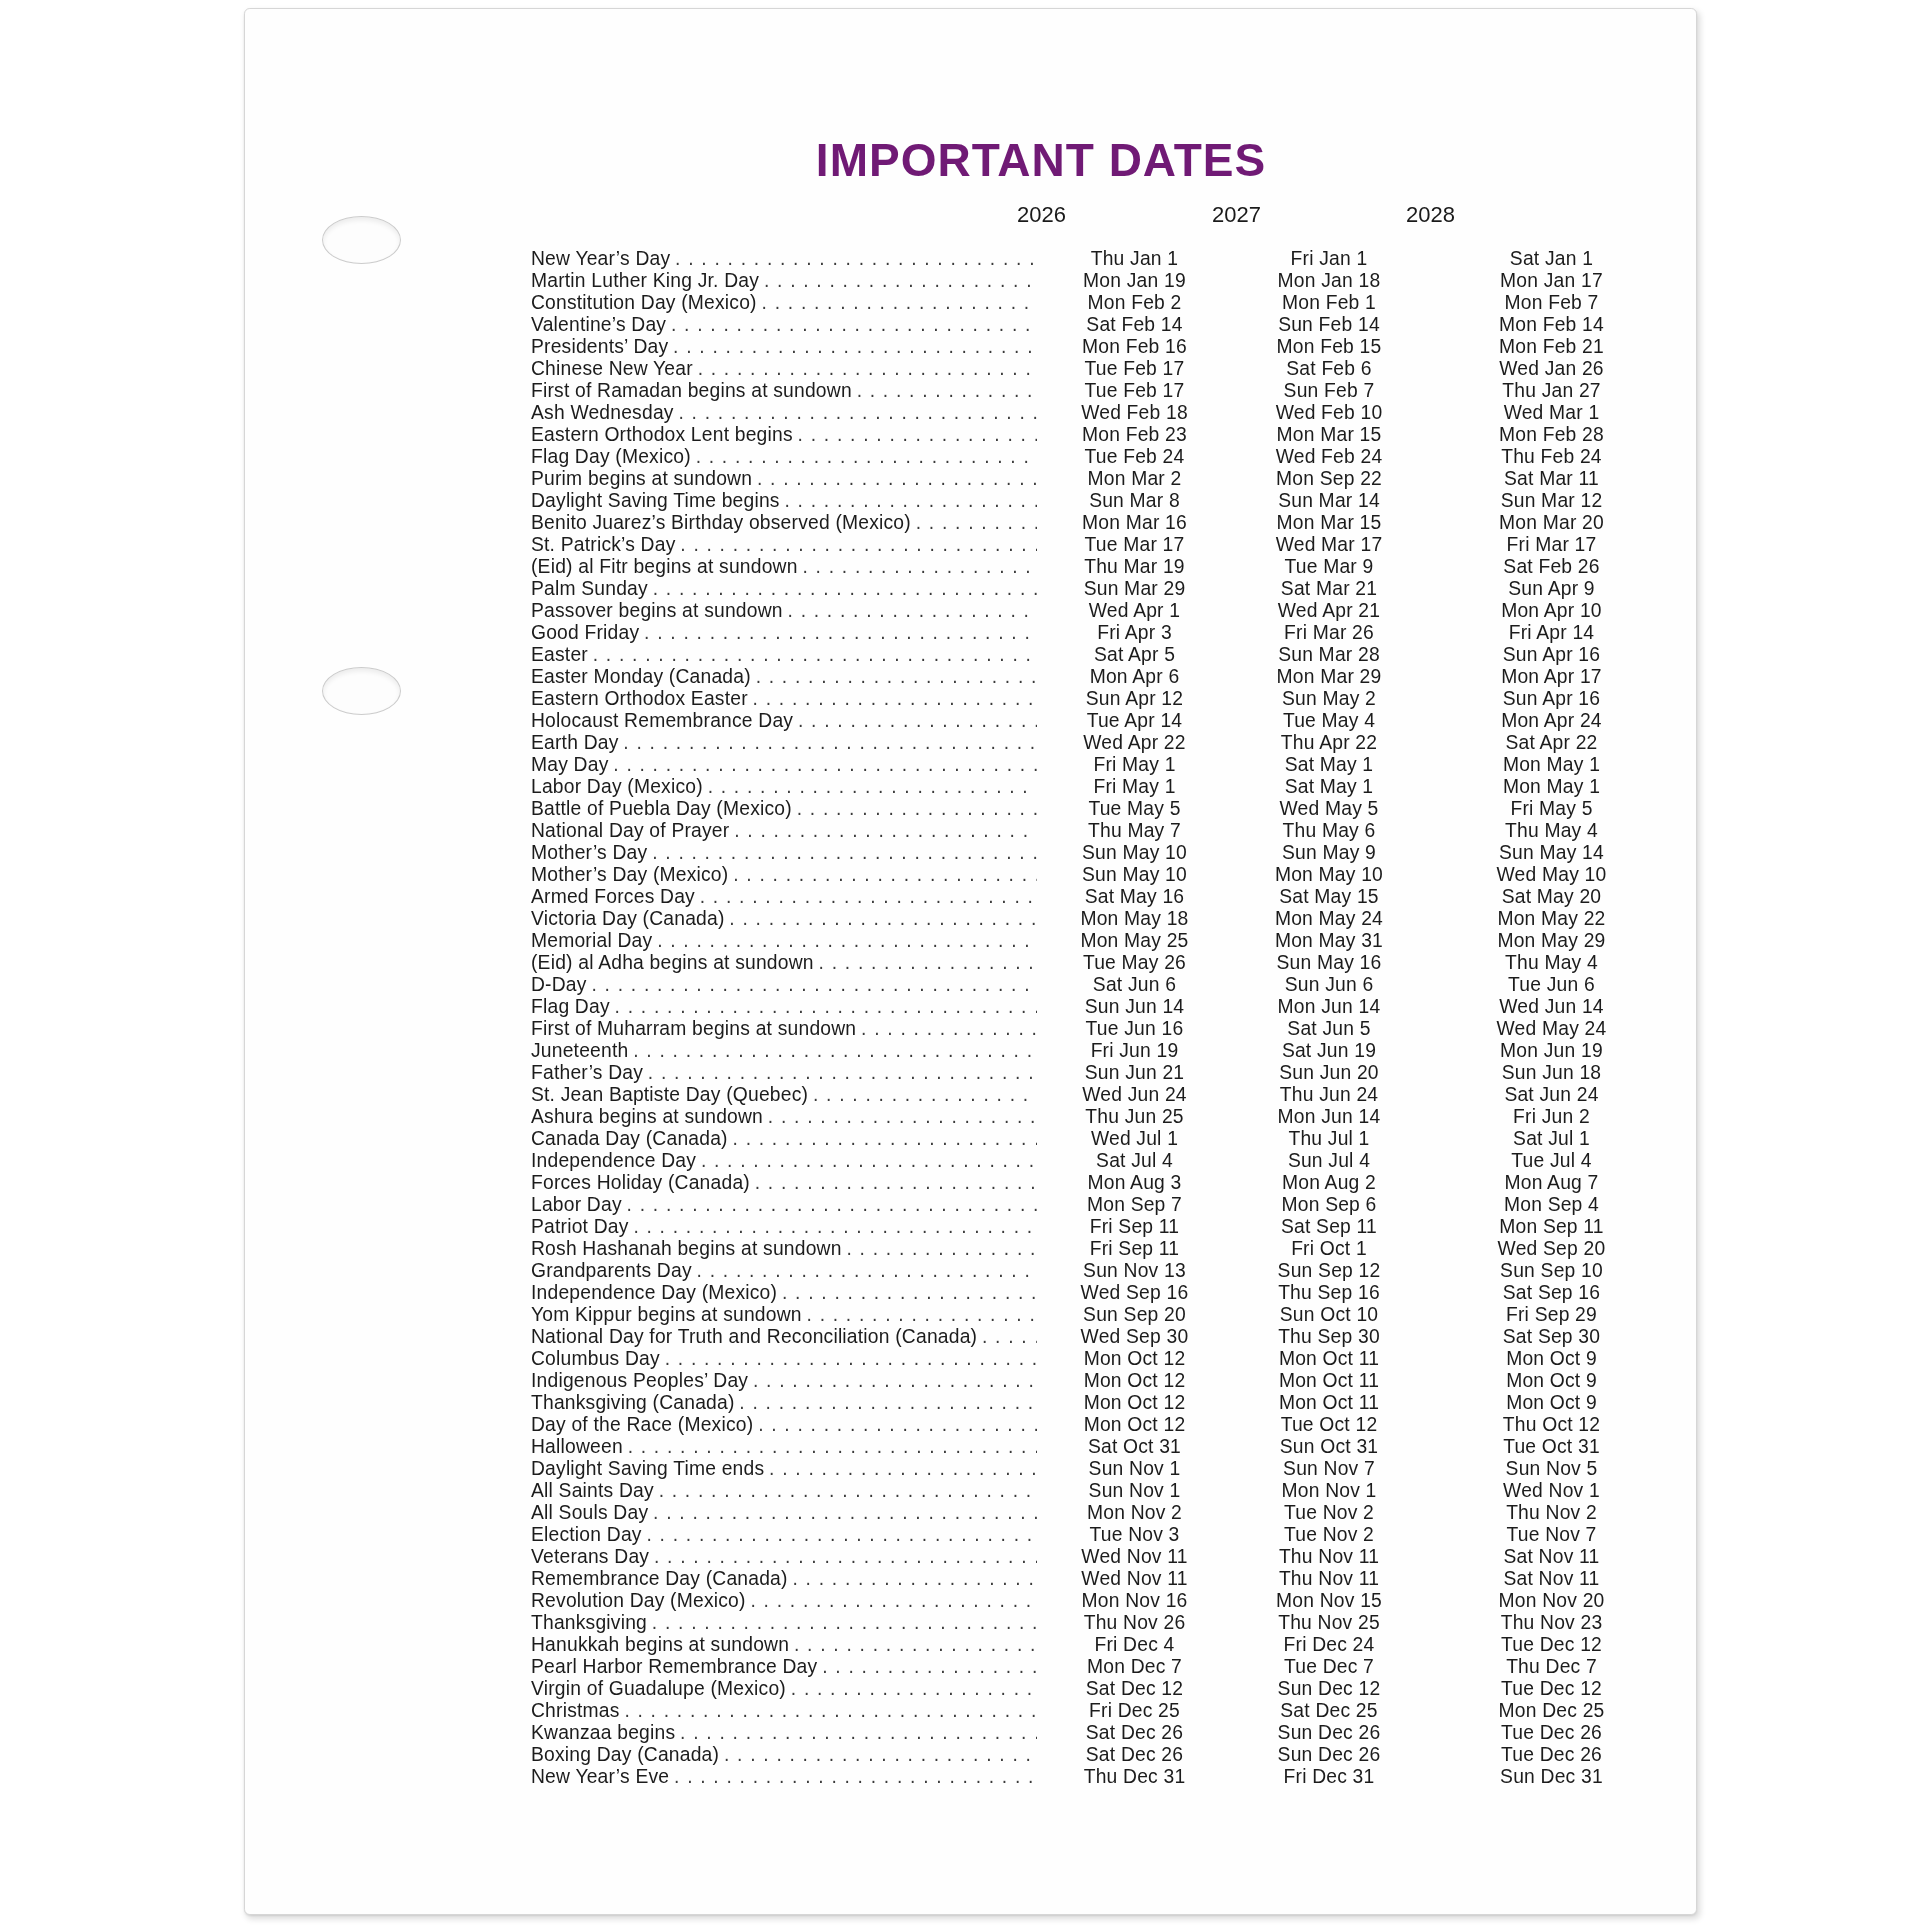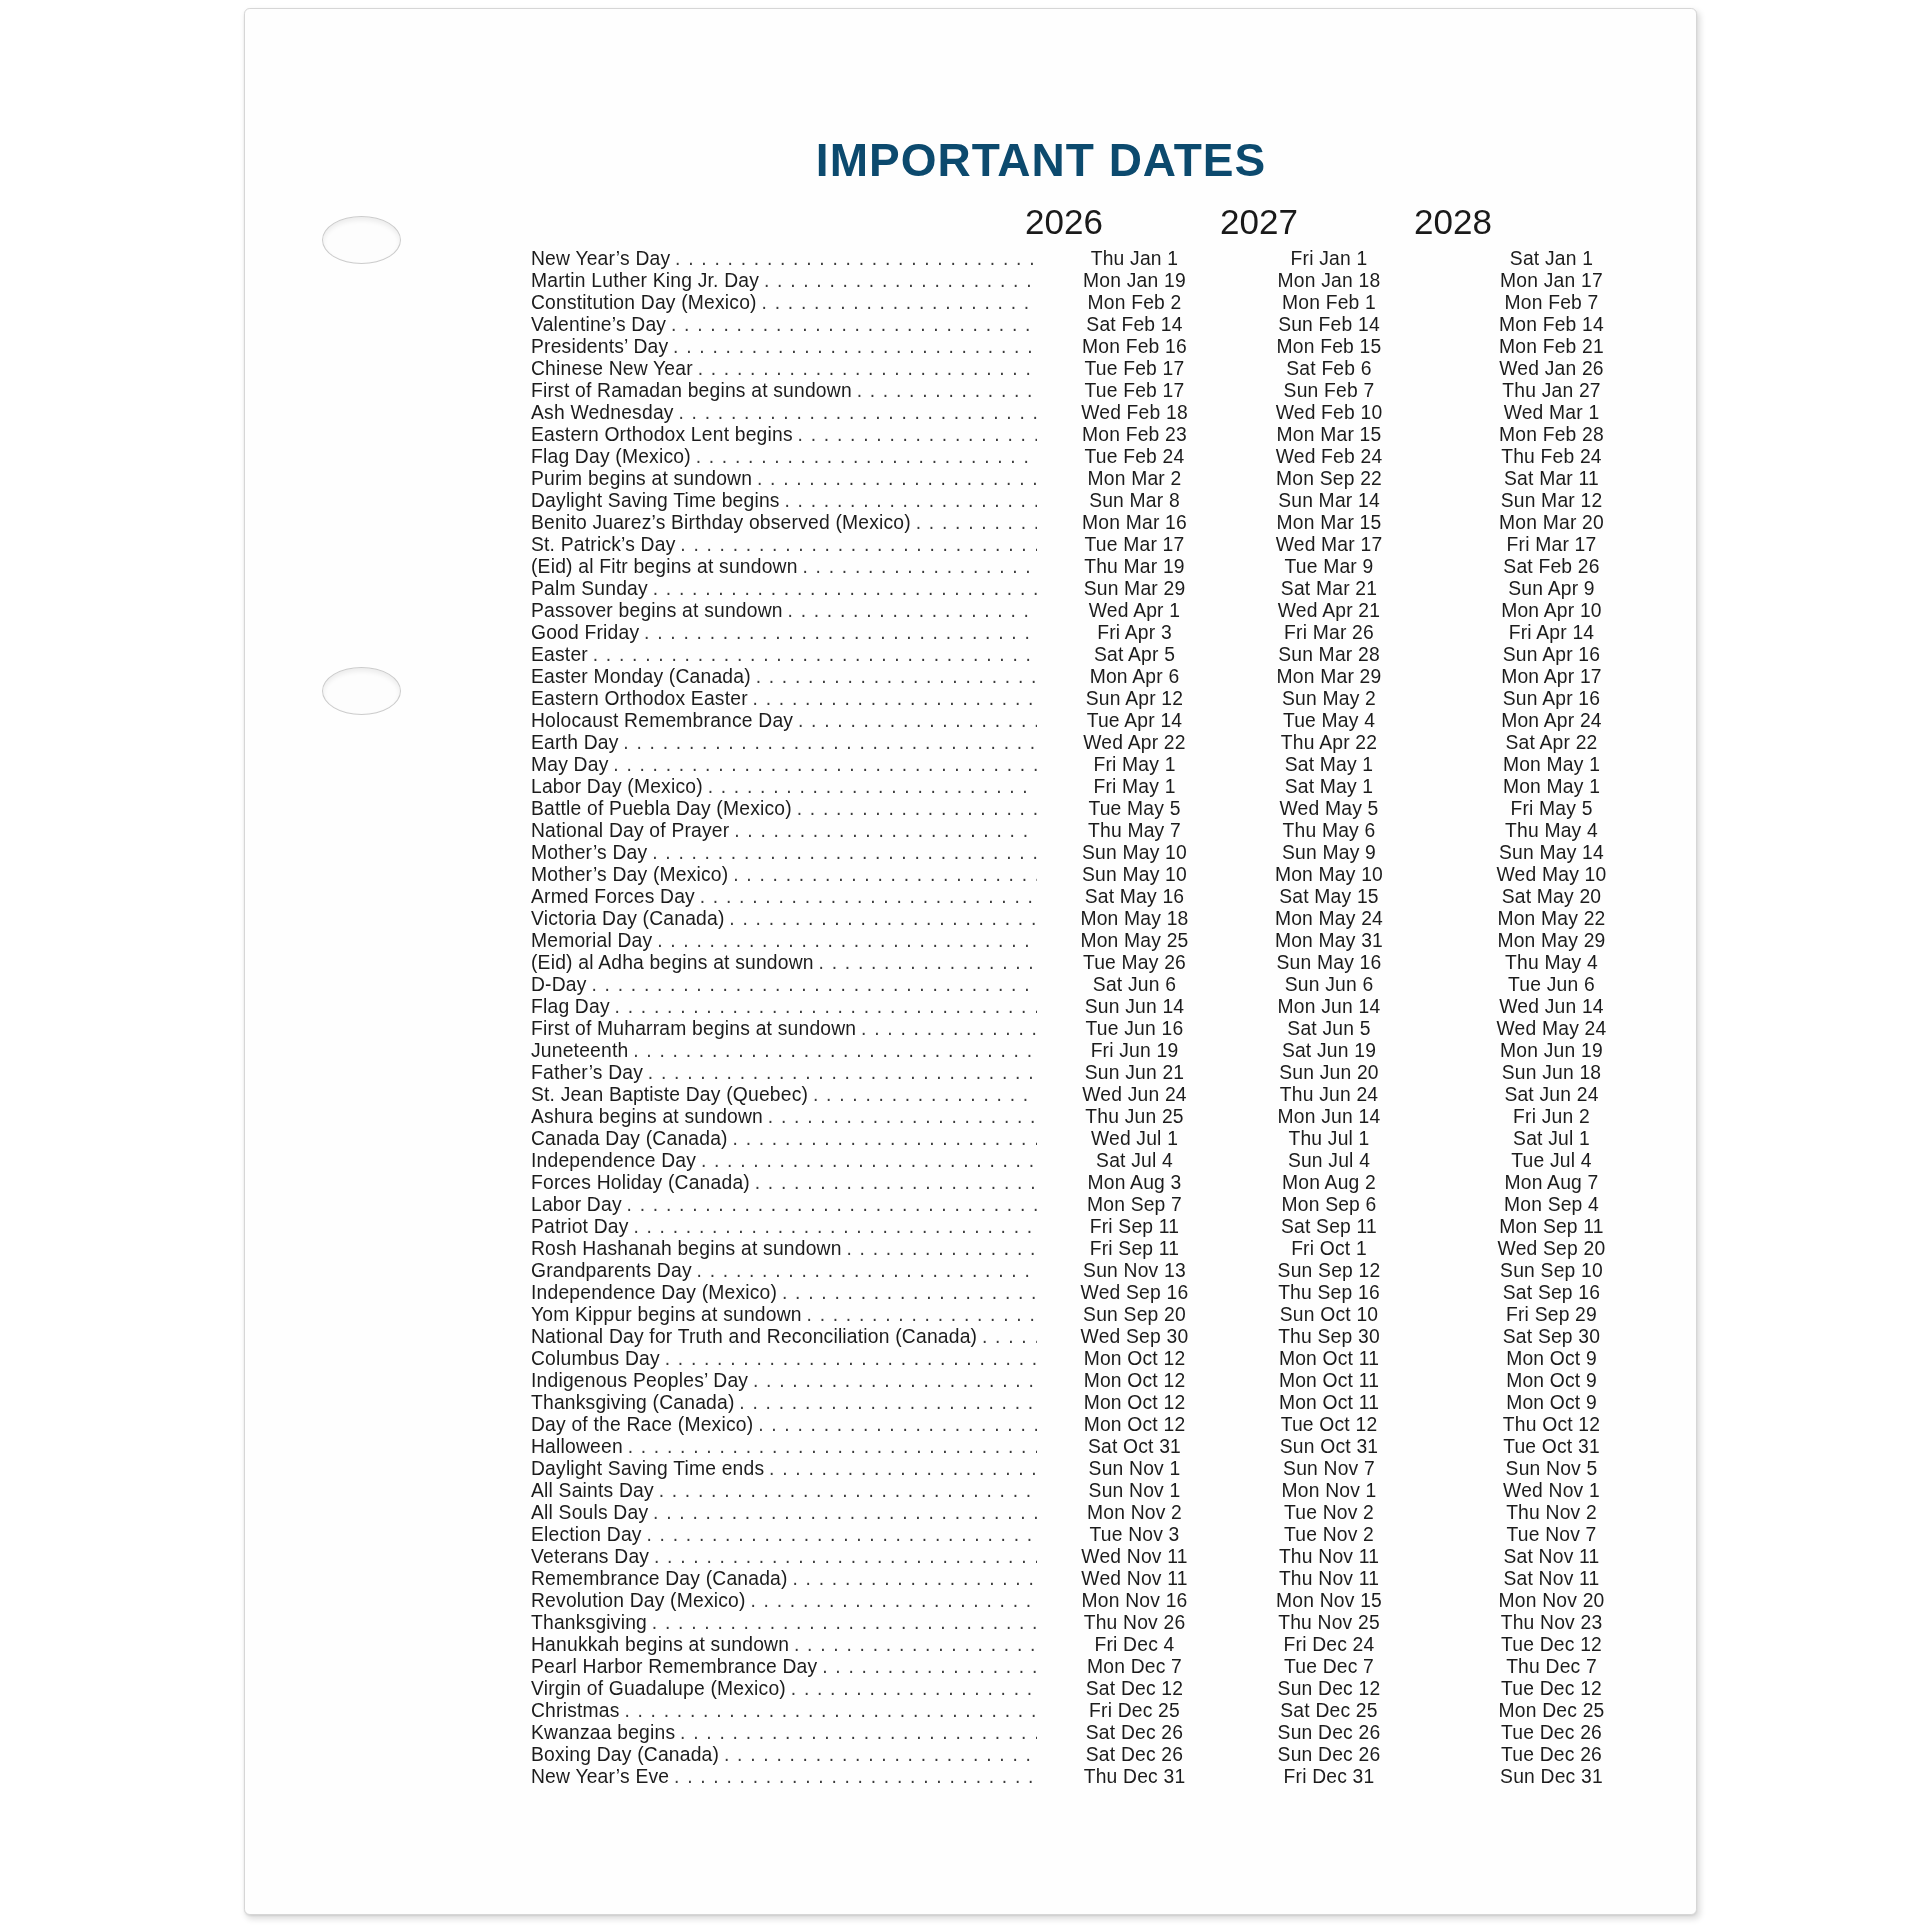--- a/index.html
+++ b/index.html
@@ -38,38 +38,38 @@
 
   .title {
     position: absolute;
     left: 270px;
     top: 124px;
     width: 1052px;
     text-align: center;
     font-size: 46px;
     font-weight: bold;
     letter-spacing: 1px;
-    color: #0c4a6e;
+    color: #701a75;
     white-space: nowrap;
   }
 
   .content {
     position: absolute;
     left: 270px;
     top: 0;
     width: 1146px;
   }
 
   .years-row {
     position: absolute;
     top: 193px;
-    left: 8px;
+    left: 0;
     width: 100%;
     display: flex;
-    font-size: 35px;
+    font-size: 22px;
     color: #1a1a1a;
   }
   .years-spacer { width: 502px; flex: 0 0 auto; }
   .year-cell-1 { width: 195px; flex: 0 0 auto; }
   .year-cell-2 { width: 194px; flex: 0 0 auto; }
   .year-cell-3 { flex: 1; }
 
   .rows {
     position: absolute;
     top: 239px;

